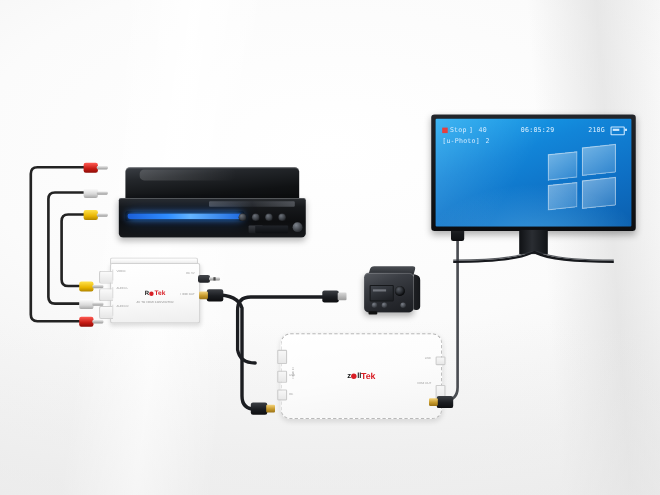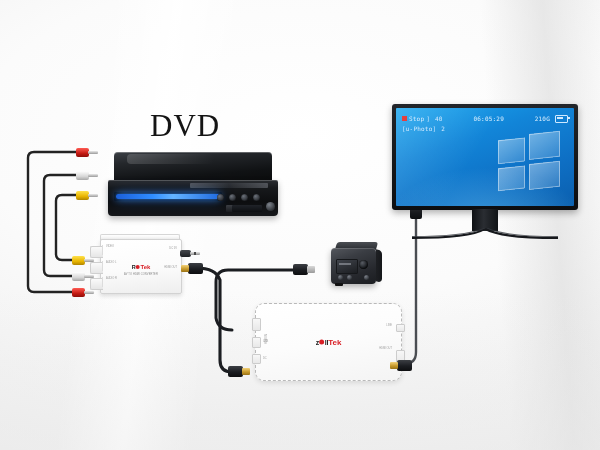--- a/index.html
+++ b/index.html
@@ -277,21 +277,20 @@
 </style>
 </head>
 <body>
 
 <div id="stage">
 
   <div class="sheen sheen1"></div>
   <div class="sheen sheen2"></div>
   <div class="sheen sheen3"></div>
 
-  <div id="dvd-title">DVD</div>
 
   <svg id="wires" viewBox="0 0 600 450">
 
     <path d="M78,152 L34,152 Q28,152 28,158 L28,286 Q28,292 34,292 L72,292" fill="none" stroke="#232323" stroke-width="2.4" stroke-linecap="round"></path>
     <path d="M78,175 L50,175 Q44,175 44,181 L44,270 Q44,276 50,276 L72,276" fill="none" stroke="#232323" stroke-width="2.4" stroke-linecap="round"></path>
     <path d="M78,195 L62,195 Q56,195 56,201 L56,254 Q56,260 62,260 L72,260" fill="none" stroke="#232323" stroke-width="2.4" stroke-linecap="round"></path>
 
     <path d="M196,268 Q216,268 220,280 L220,360 Q220,372 232,372 L244,372" fill="none" stroke="#1b1d21" stroke-width="3.1" stroke-linecap="round"></path>
 
     <path d="M196,252 Q214,252 218,262 L218,300 Q218,310 230,312 L250,348" fill="none" stroke="#1b1d21" stroke-width="2.2" stroke-linecap="round" opacity="0"></path>

